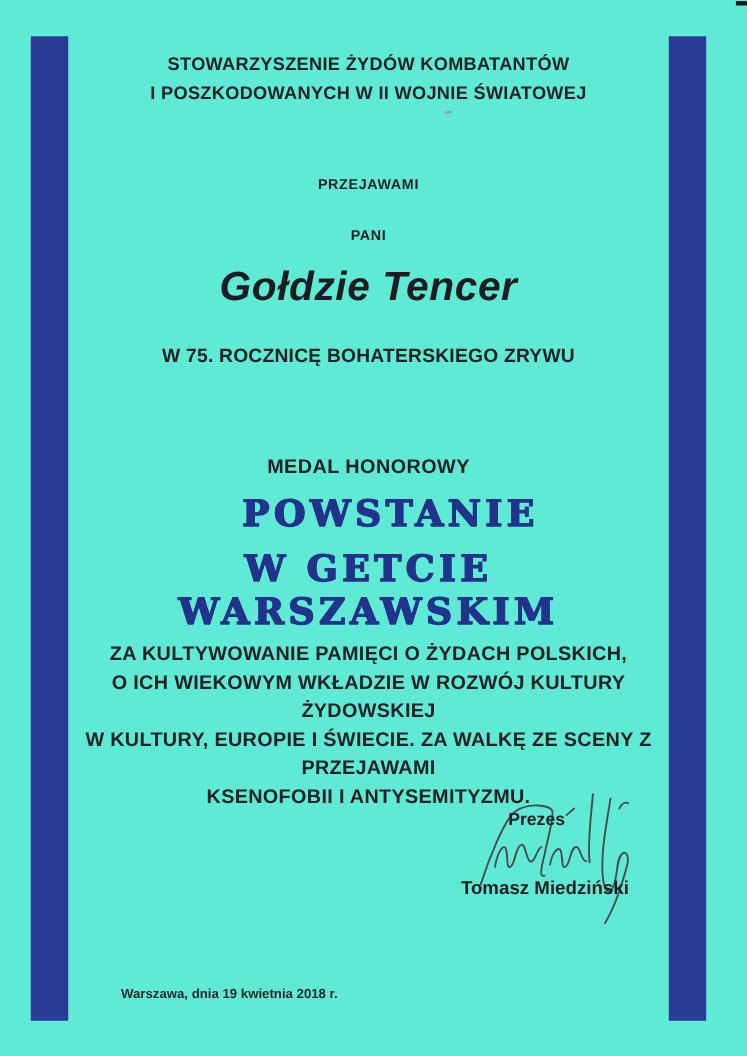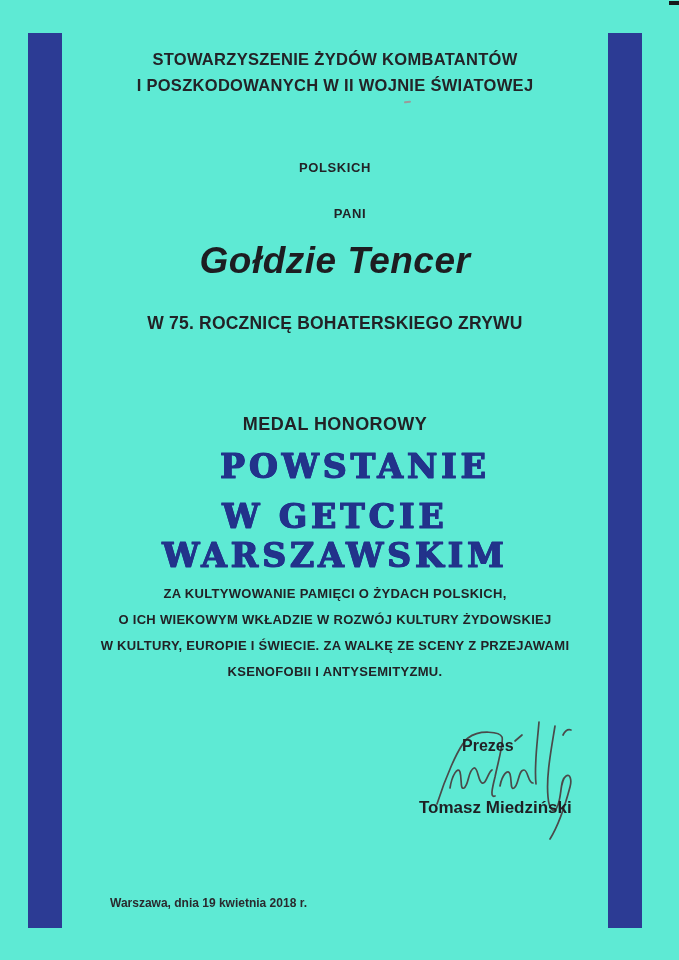--- a/index.html
+++ b/index.html
@@ -34,42 +34,42 @@
     top:46px;
     font-size:16.5px; font-weight:bold;
     line-height:26px; letter-spacing:0.3px;
     color:#232327;
   }
   .kicker {
     font-size:13px; font-weight:bold; letter-spacing:0.6px;
     color:#232327;
   }
   .grants    { top:160px; }
-  .honorific { top:206px;padding-left:15px; }
+  .honorific { top:206px; }
   .name {
     top:240px;
     font-size:37px; font-weight:bold; font-style:italic;
     letter-spacing:0.5px;
     color:#1d1d21;
   }
   .occasion { top:313px; font-size:17.5px; font-weight:bold; letter-spacing:0.2px; }
   .award    { top:390px; font-size:18px;  font-weight:bold; letter-spacing:0.4px;margin-top:24px; }
   .medal {
     font-family:"DejaVu Serif", serif;
     font-weight:bold;
     color:#22338b;
     letter-spacing:4px;
     -webkit-text-stroke:1.2px #22338b;
     text-shadow:0.6px 0 0 #22338b, -0.6px 0 0 #22338b;
   }
   .medal1 { top:447px; font-size:33px;padding-left:20px; }
   .medal2 { top:497px; font-size:33px; }
   .citation {
     top:581px;
-    font-size:13px; font-weight:bold;
+    font-size:18px; font-weight:bold;
     line-height:26px; letter-spacing:0.3px;
     color:#222226;
   }
   .sig-title {
     position:absolute; left:462px; top:737px;
     font-size:16px; font-weight:bold;
     color:#222226;
   }
   .sig-svg {
     position:absolute; left:412px; top:706px;
@@ -96,21 +96,21 @@
   <div class="bar left"></div>
   <div class="bar right"></div>
   <div class="corner-mark"></div>
   <div class="speck"></div>
 
   <div class="center org">
     <div>STOWARZYSZENIE ŻYDÓW KOMBATANTÓW</div>
     <div>I POSZKODOWANYCH W II WOJNIE ŚWIATOWEJ</div>
   </div>
 
-  <div class="center kicker grants">POLSKICH</div>
+  <div class="center kicker grants">PRZEJAWAMI</div>
 
   <div class="center kicker honorific">PANI</div>
 
   <div class="center name">Gołdzie Tencer</div>
 
   <div class="center occasion">W 75. ROCZNICĘ BOHATERSKIEGO ZRYWU</div>
 
   <div class="center award">MEDAL HONOROWY</div>
 
   <div class="center medal medal1">POWSTANIE</div>

